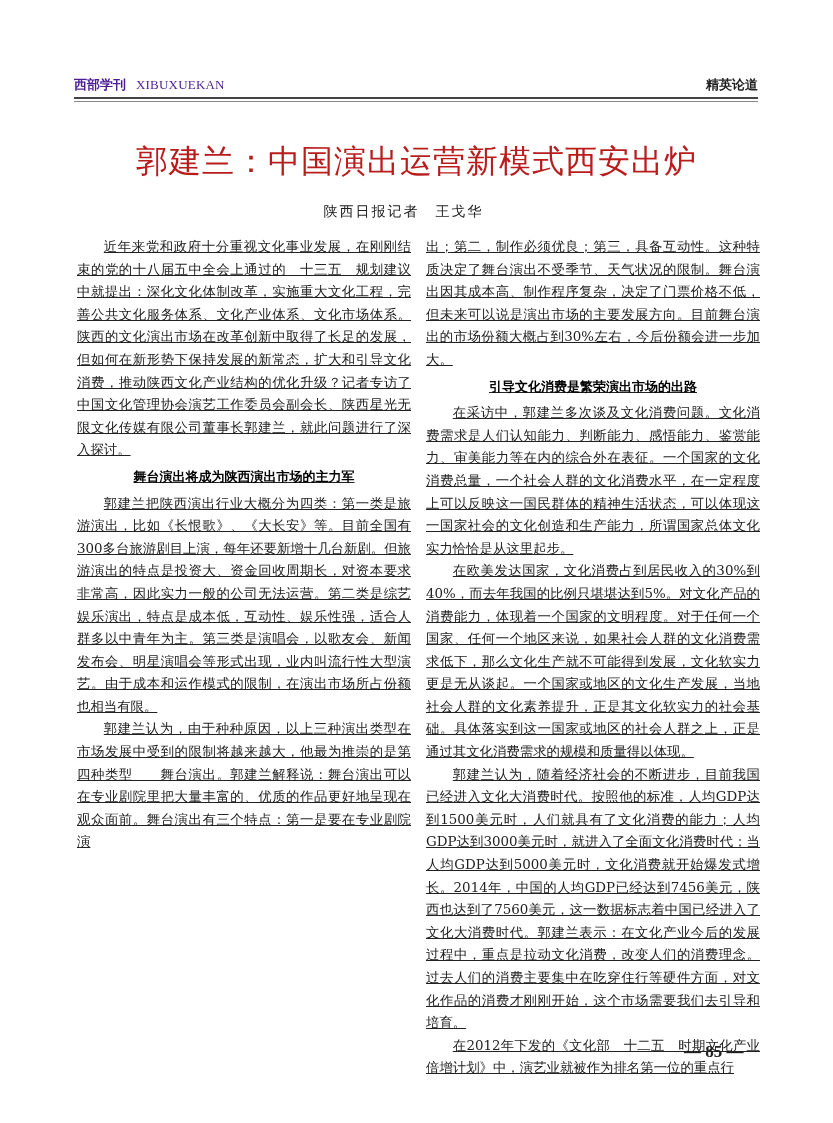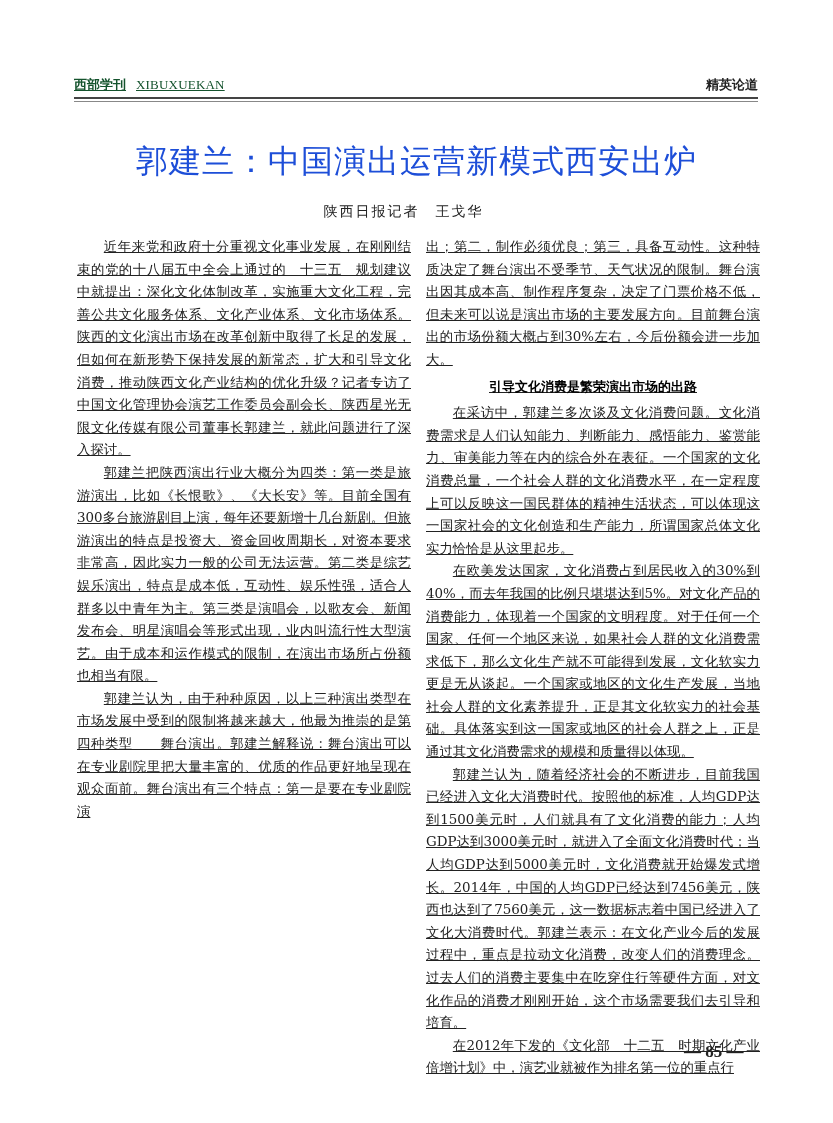--- a/index.html
+++ b/index.html
@@ -1,25 +1,25 @@
 <!DOCTYPE html>
 <html><head>
 <meta charset="utf-8">
 <style>
   html, body { margin: 0; padding: 0; background: #ffffff; }
   body { width: 833px; height: 1123px; position: relative; overflow: hidden;
          font-family: "DejaVu Serif", "Liberation Serif", serif; color: #222; }
   .header { position: absolute; left: 74px; top: 74px; width: 684px; height: 22px; }
-  .hdr-left { position: absolute; left: 0; top: 2px; font-family: "DejaVu Sans", sans-serif; font-weight: bold; font-size: 13px; color: #14532d; text-decoration: underline; }
+  .hdr-left { position: absolute; left: 0; top: 2px; font-family: "DejaVu Sans", sans-serif; font-weight: bold; font-size: 13px; color: #4c1d95; }
   .hdr-latin { font-family: "Liberation Serif", serif; font-weight: normal; font-size: 13px; margin-left: 10px; letter-spacing: 0.2px; }
   .hdr-right { position: absolute; right: 0; top: 2px; font-family: "DejaVu Sans", sans-serif; font-weight: bold; font-size: 13px; color: #222; }
   .rule1 { position: absolute; left: 74px; top: 97px; width: 684px; height: 2px; background: #444; }
   .rule2 { position: absolute; left: 74px; top: 101px; width: 684px; height: 1px; background: #888; }
   .title { position: absolute; left: 0; width: 833px; top: 140px; text-align: center;
-           font-family: "DejaVu Sans", sans-serif; font-weight: normal; font-size: 32px; color: #1d4ed8; letter-spacing: 1px; }
+           font-family: "DejaVu Sans", sans-serif; font-weight: normal; font-size: 32px; color: #b91c1c; letter-spacing: 1px; }
   .byline { position: absolute; left: 0; width: 807px; top: 203px; text-align: center;
             font-family: "DejaVu Serif", serif; font-size: 14px; color: #222; letter-spacing: 2px; }
   .col { position: absolute; top: 236px; width: 334px; font-size: 13.4px; line-height: 22.6px; text-align: justify; color: #222; text-decoration: underline; }
   .col.left { left: 77px; }
   .col.right { left: 426px; }
   .col p { margin: 0; text-indent: 2em; }
   .col p.cont { text-indent: 0; }
   .col h3 { margin: 4px; font-family: "DejaVu Sans", sans-serif; font-weight: bold; font-size: 13px; text-align: center; line-height: 22.6px; color: #000000; }
   .pageno { position: absolute; left: 684px; top: 1042px; font-family: "Liberation Serif", serif; font-weight: bold; font-size: 17px; color: #222; }
 </style>
@@ -31,20 +31,21 @@
   <span class="hdr-right">精英论道</span>
 </div>
 <div class="rule1"></div>
 <div class="rule2"></div>
 
 <h1 class="title" style="margin:0;">郭建兰：中国演出运营新模式西安出炉</h1>
 <div class="byline">陕西日报记者　王戈华</div>
 
 <div class="col left">
   <p>近年来党和政府十分重视文化事业发展，在刚刚结束的党的十八届五中全会上通过的　十三五　规划建议中就提出：深化文化体制改革，实施重大文化工程，完善公共文化服务体系、文化产业体系、文化市场体系。陕西的文化演出市场在改革创新中取得了长足的发展，但如何在新形势下保持发展的新常态，扩大和引导文化消费，推动陕西文化产业结构的优化升级？记者专访了中国文化管理协会演艺工作委员会副会长、陕西星光无限文化传媒有限公司董事长郭建兰，就此问题进行了深入探讨。</p>
+  <h3>舞台演出将成为陕西演出市场的主力军</h3>
   <p>郭建兰把陕西演出行业大概分为四类：第一类是旅游演出，比如《长恨歌》、《大长安》等。目前全国有300多台旅游剧目上演，每年还要新增十几台新剧。但旅游演出的特点是投资大、资金回收周期长，对资本要求非常高，因此实力一般的公司无法运营。第二类是综艺娱乐演出，特点是成本低，互动性、娱乐性强，适合人群多以中青年为主。第三类是演唱会，以歌友会、新闻发布会、明星演唱会等形式出现，业内叫流行性大型演艺。由于成本和运作模式的限制，在演出市场所占份额也相当有限。</p>
   <p>郭建兰认为，由于种种原因，以上三种演出类型在市场发展中受到的限制将越来越大，他最为推崇的是第四种类型　　舞台演出。郭建兰解释说：舞台演出可以在专业剧院里把大量丰富的、优质的作品更好地呈现在观众面前。舞台演出有三个特点：第一是要在专业剧院演</p>
 </div>
 
 <div class="col right">
   <p class="cont">出；第二，制作必须优良；第三，具备互动性。这种特质决定了舞台演出不受季节、天气状况的限制。舞台演出因其成本高、制作程序复杂，决定了门票价格不低，但未来可以说是演出市场的主要发展方向。目前舞台演出的市场份额大概占到30%左右，今后份额会进一步加大。</p>
   <h3>引导文化消费是繁荣演出市场的出路</h3>
   <p>在采访中，郭建兰多次谈及文化消费问题。文化消费需求是人们认知能力、判断能力、感悟能力、鉴赏能力、审美能力等在内的综合外在表征。一个国家的文化消费总量，一个社会人群的文化消费水平，在一定程度上可以反映这一国民群体的精神生活状态，可以体现这一国家社会的文化创造和生产能力，所谓国家总体文化实力恰恰是从这里起步。</p>
   <p>在欧美发达国家，文化消费占到居民收入的30%到40%，而去年我国的比例只堪堪达到5%。对文化产品的消费能力，体现着一个国家的文明程度。对于任何一个国家、任何一个地区来说，如果社会人群的文化消费需求低下，那么文化生产就不可能得到发展，文化软实力更是无从谈起。一个国家或地区的文化生产发展，当地社会人群的文化素养提升，正是其文化软实力的社会基础。具体落实到这一国家或地区的社会人群之上，正是通过其文化消费需求的规模和质量得以体现。</p>
   <p>郭建兰认为，随着经济社会的不断进步，目前我国已经进入文化大消费时代。按照他的标准，人均GDP达到1500美元时，人们就具有了文化消费的能力；人均GDP达到3000美元时，就进入了全面文化消费时代；当人均GDP达到5000美元时，文化消费就开始爆发式增长。2014年，中国的人均GDP已经达到7456美元，陕西也达到了7560美元，这一数据标志着中国已经进入了文化大消费时代。郭建兰表示：在文化产业今后的发展过程中，重点是拉动文化消费，改变人们的消费理念。过去人们的消费主要集中在吃穿住行等硬件方面，对文化作品的消费才刚刚开始，这个市场需要我们去引导和培育。</p>

